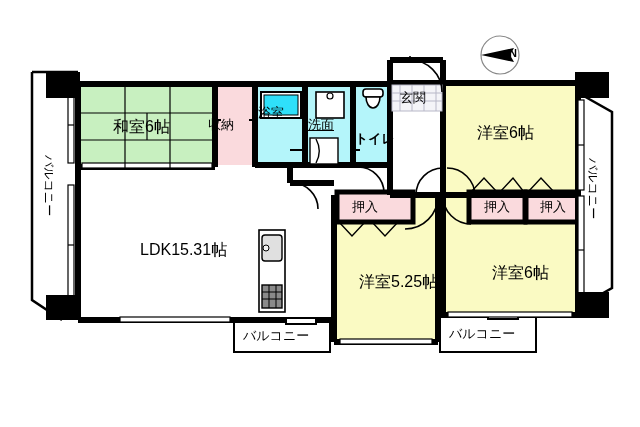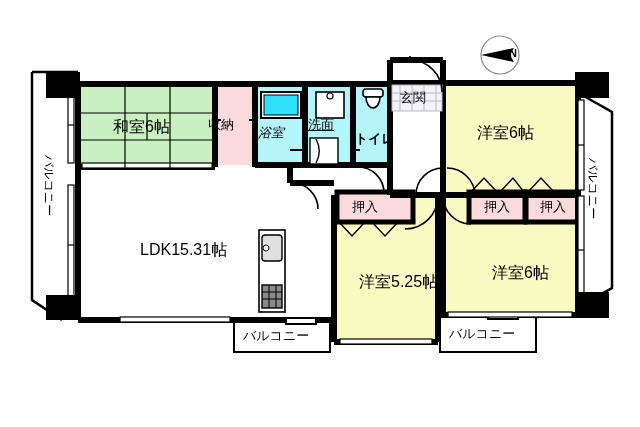--- a/index.html
+++ b/index.html
@@ -245,21 +245,21 @@
   <div class="col" style="left:46px;top:295px;width:34px;height:25px;"></div>
   <div class="col" style="left:575px;top:72px;width:34px;height:26px;"></div>
   <div class="col" style="left:575px;top:292px;width:34px;height:26px;"></div>
 
   <div class="lbl" style="left:113px;top:119px;">和室6帖</div>
 
   <div class="lbl" style="left:140px;top:242px;">LDK15.31帖</div>
 
   <div class="lbl sm" style="left:208px;top:118px;">収納</div>
 
-  <div class="lbl sm" style="left:258px;top:126px;font-style:italic;">浴室</div>
+  <div class="lbl sm" style="left:258px;top:106px;">浴室</div>
 
   <div class="lbl sm" style="left:308px;top:118px;text-decoration:underline;">洗面</div>
 
   <div class="lbl sm" style="left:355px;top:132px;font-weight:bold;">トイレ</div>
 
   <div class="lbl sm" style="left:400px;top:91px;">玄関</div>
 
   <div class="lbl" style="left:477px;top:125px;">洋室6帖</div>
 
   <div class="lbl" style="left:359px;top:274px;">洋室5.25帖</div>

